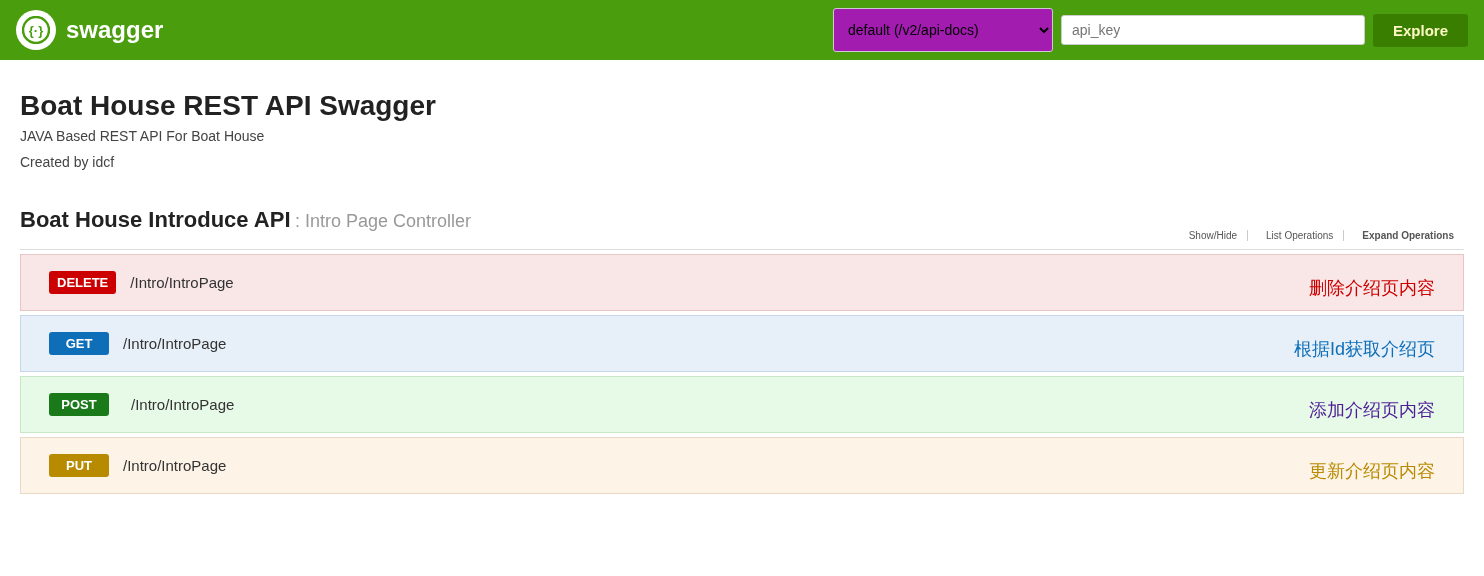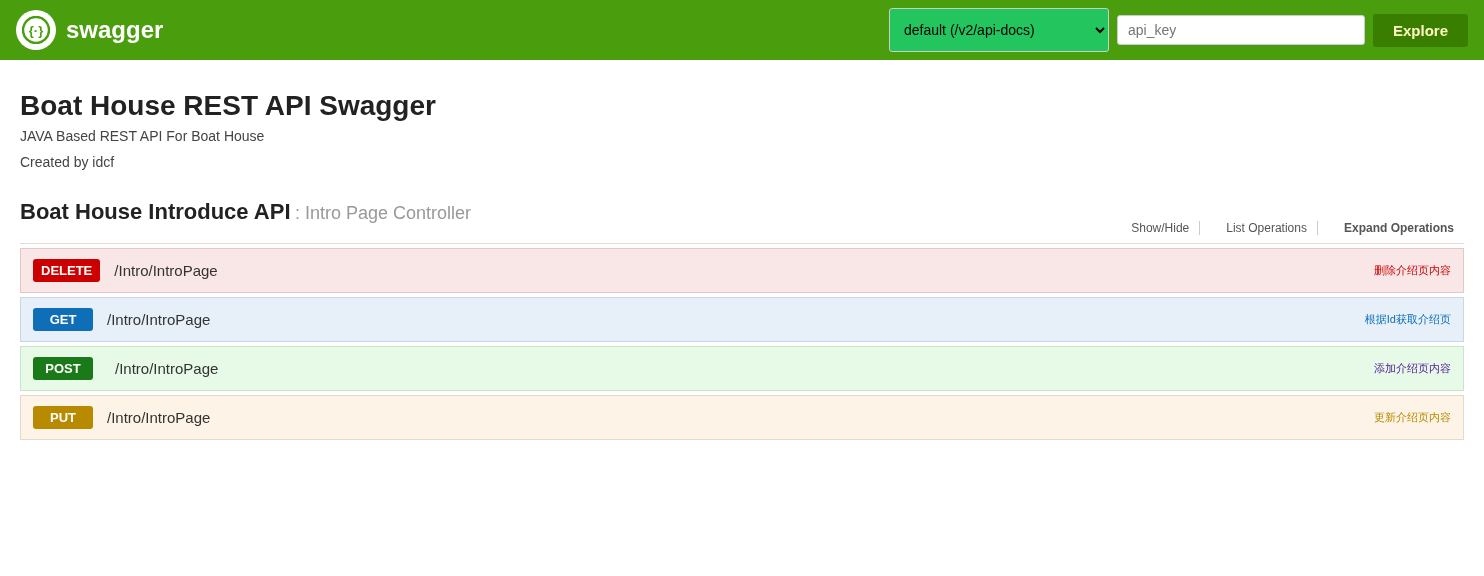--- a/index.html
+++ b/index.html
@@ -37,30 +37,30 @@
     .header-controls {
       display: flex;
       align-items: center;
       gap: 8px;
     }
     .url-select {
       padding: 12px 10px;
       font-size: 14px;
       border: 1px solid #ccc;
       border-radius: 3px;
-      background: #22c55e;
+      background: #a21caf;
       cursor: pointer;
       min-width: 220px;
     }
     .api-key-input {
       padding: 6px 10px;
       font-size: 14px;
       border: 1px solid #ccc;
       border-radius: 3px;
-      width: 248px;
+      width: 304px;
     }
     .explore-btn {
       background-color: #3a7e00;
       color: #fef9c3;
       border: none;
       padding: 8px 20px;
       font-size: 15px;
       font-weight: bold;
       border-radius: 3px;
       cursor: pointer;
@@ -79,21 +79,21 @@
       margin-bottom: 6px;
     }
     .api-subtitle {
       font-size: 14px;
       color: #444;
       margin-bottom: 10px;
     }
     .api-author {
       font-size: 14px;
       color: #444;
-      margin-bottom: 11px;
+      margin-bottom: 20px;
     }
 
     
     .section-header {
       display: flex;
       align-items: center;
       justify-content: space-between;
       padding: 8px 0;
       border-bottom: 1px solid #ddd;
       margin-bottom: 0;
@@ -104,41 +104,41 @@
       color: #222;
     }
     .section-subtitle {
       font-size: 18px;
       font-weight: normal;
       color: #999;
     }
     .section-actions {
       display: flex;
       align-items: center;
-      gap: 16px;
-      font-size: 12px;
+      gap: 8px;
+      font-size: 10px;
       color: #555;
       margin-top: 32px;
     }
     .section-action {
       cursor: pointer;
       color: #555;
       padding: 0 10px;
       border-right: 1px solid #ccc;
     }
     .section-action:last-child {
       border-right: none;
       font-weight: bold;
     }
 
     
     .operation {
       display: flex;
       align-items: center;
-      padding: 10px 12px;
+      padding: 10px 28px;
       margin-top: 4px;
       cursor: pointer;
     }
     .op-delete {
       background-color: #f9e7e7;
       border: 1px solid #e8c6c6;
     }
     .op-get {
       background-color: #e7f0f9;
       border: 1px solid #c6d8e8;
@@ -167,22 +167,23 @@
     .badge-get    { background-color: #0e6eb8; }
     .badge-post   { background-color: #1a7a1a; }
     .badge-put    { background-color: #b88a00; }
 
     .op-path {
       font-size: 15px;
       color: #333;
       flex: 1;
     }
     .op-desc {
-      font-size: 11px;
+      font-size: 18px;
       margin-left: auto;
+      margin-top: 11px;
     }
     .desc-delete { color: #c00; }
     .desc-get    { color: #0e6eb8; }
     .desc-post   { color: #4c1d95; }
     .desc-put    { color: #b88a00; }
   </style>
 </head>
 <body>
 
 <header class="header">

